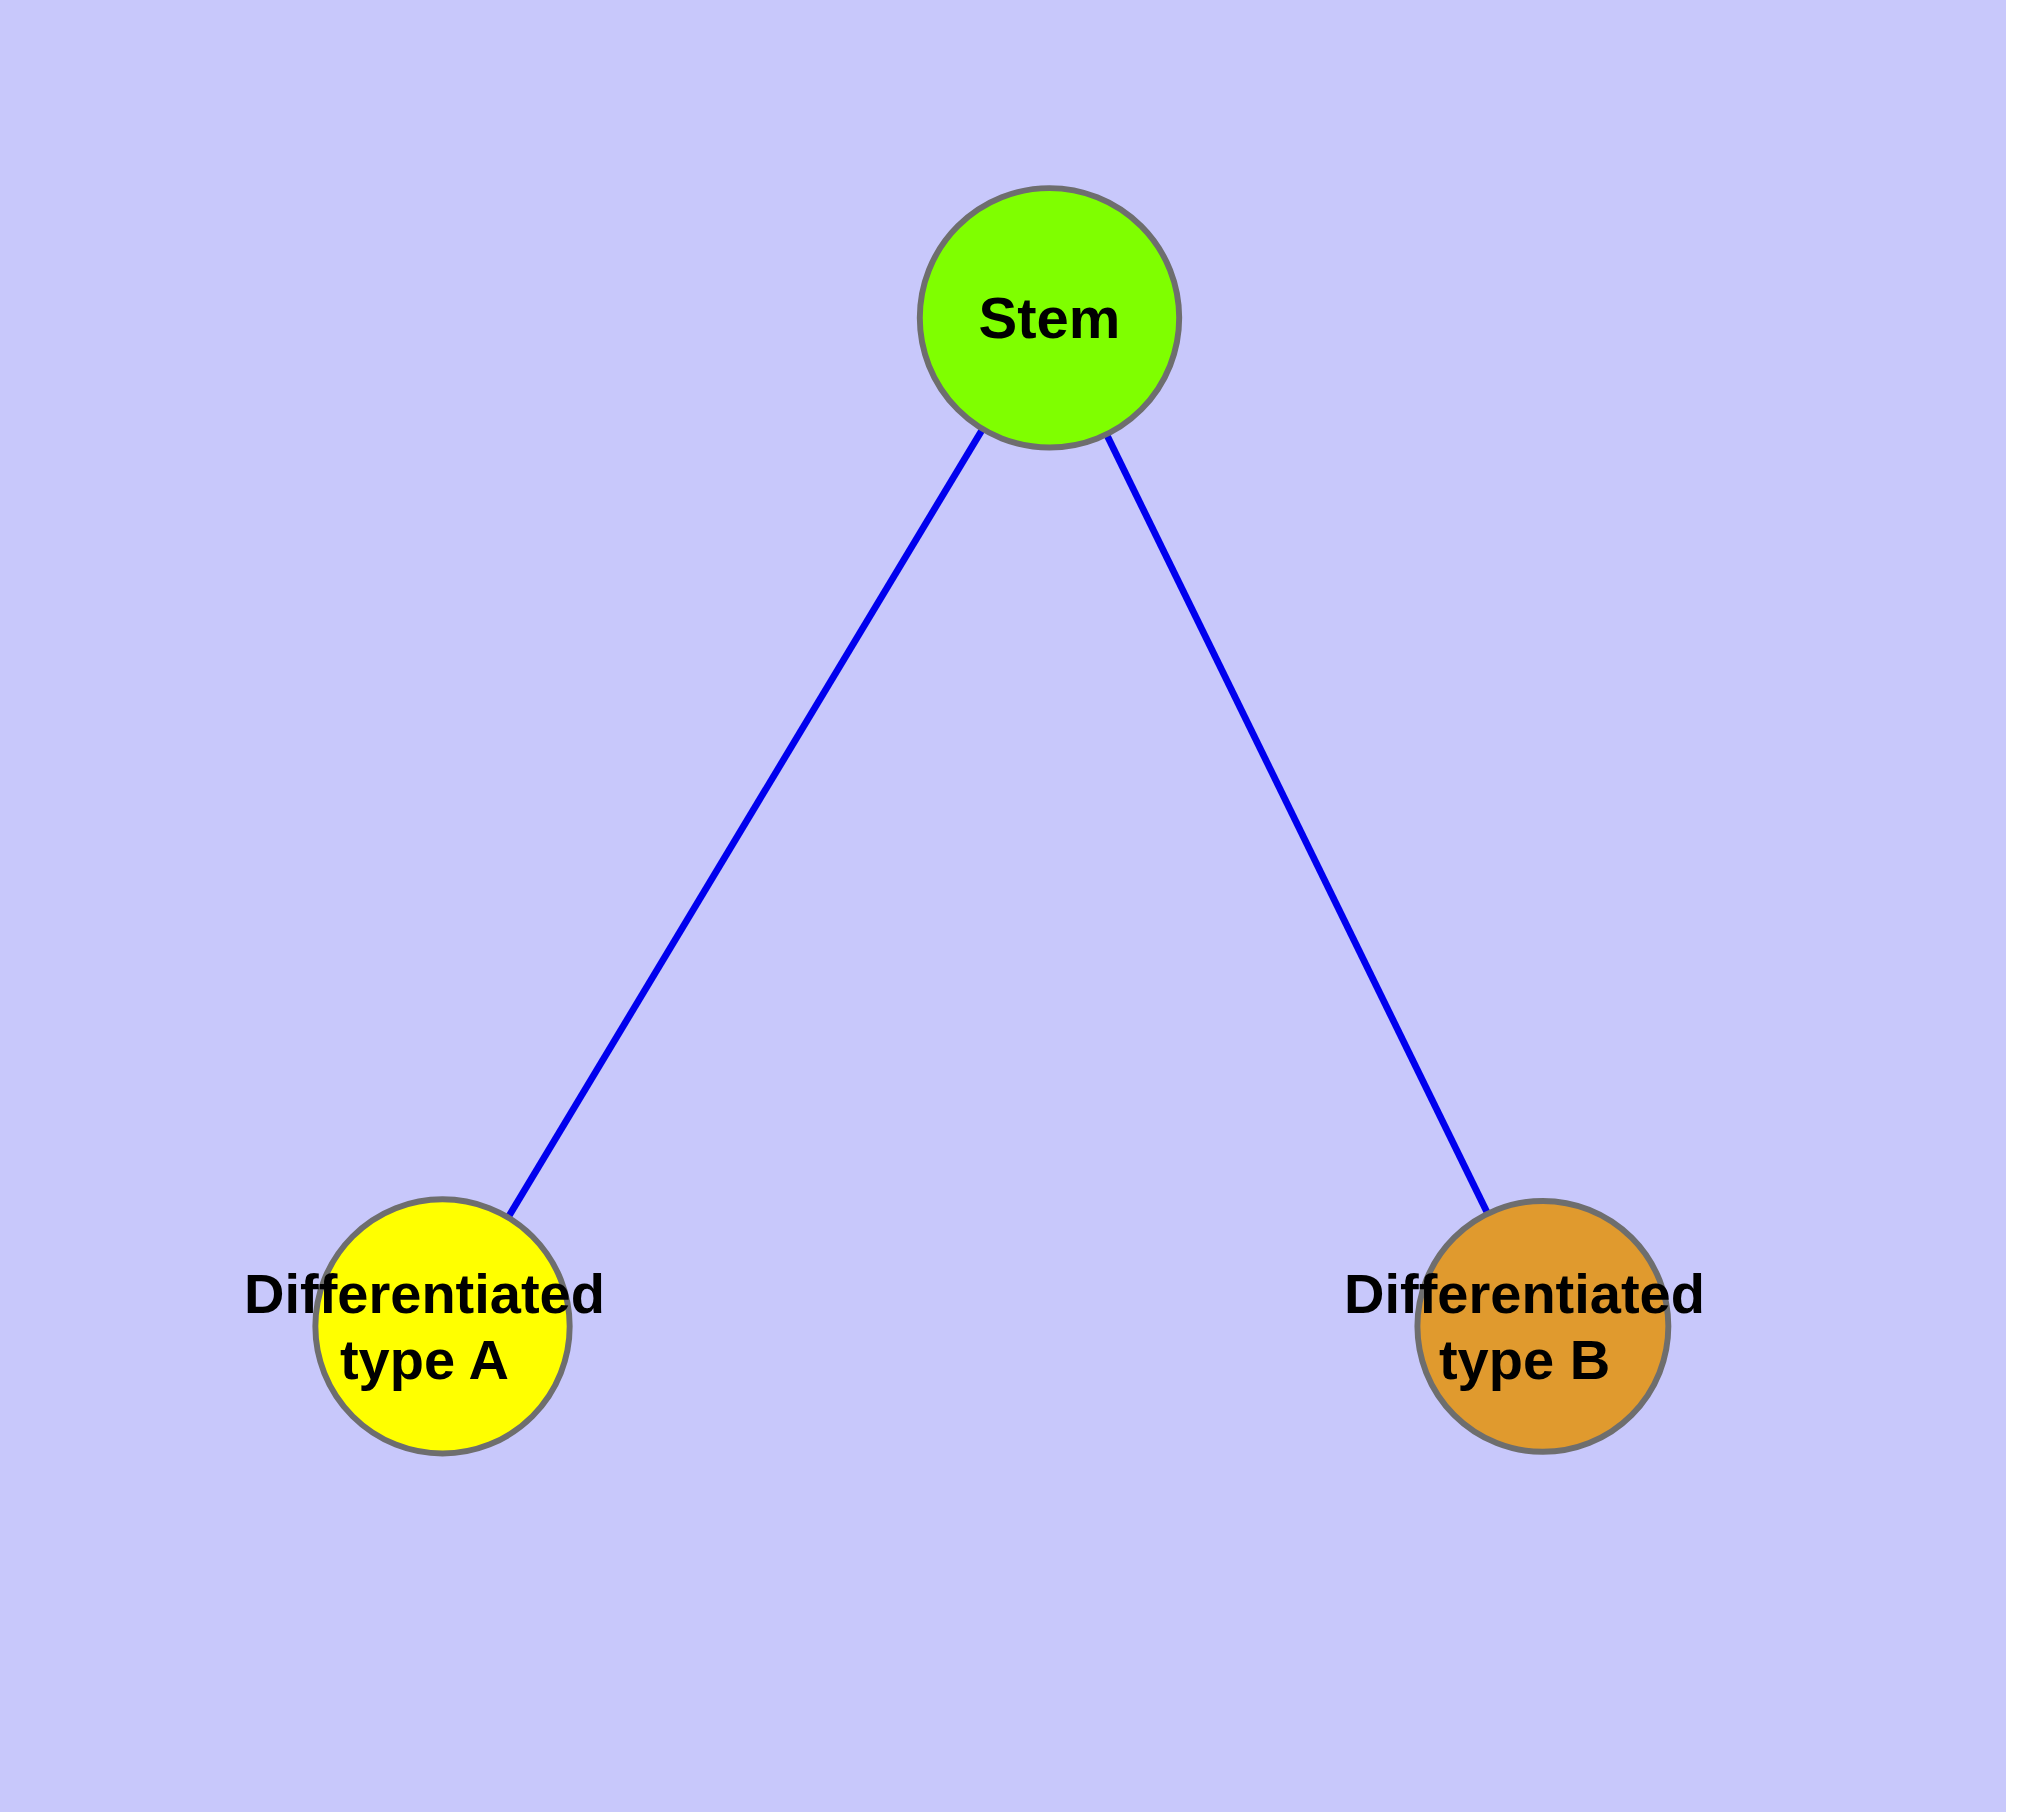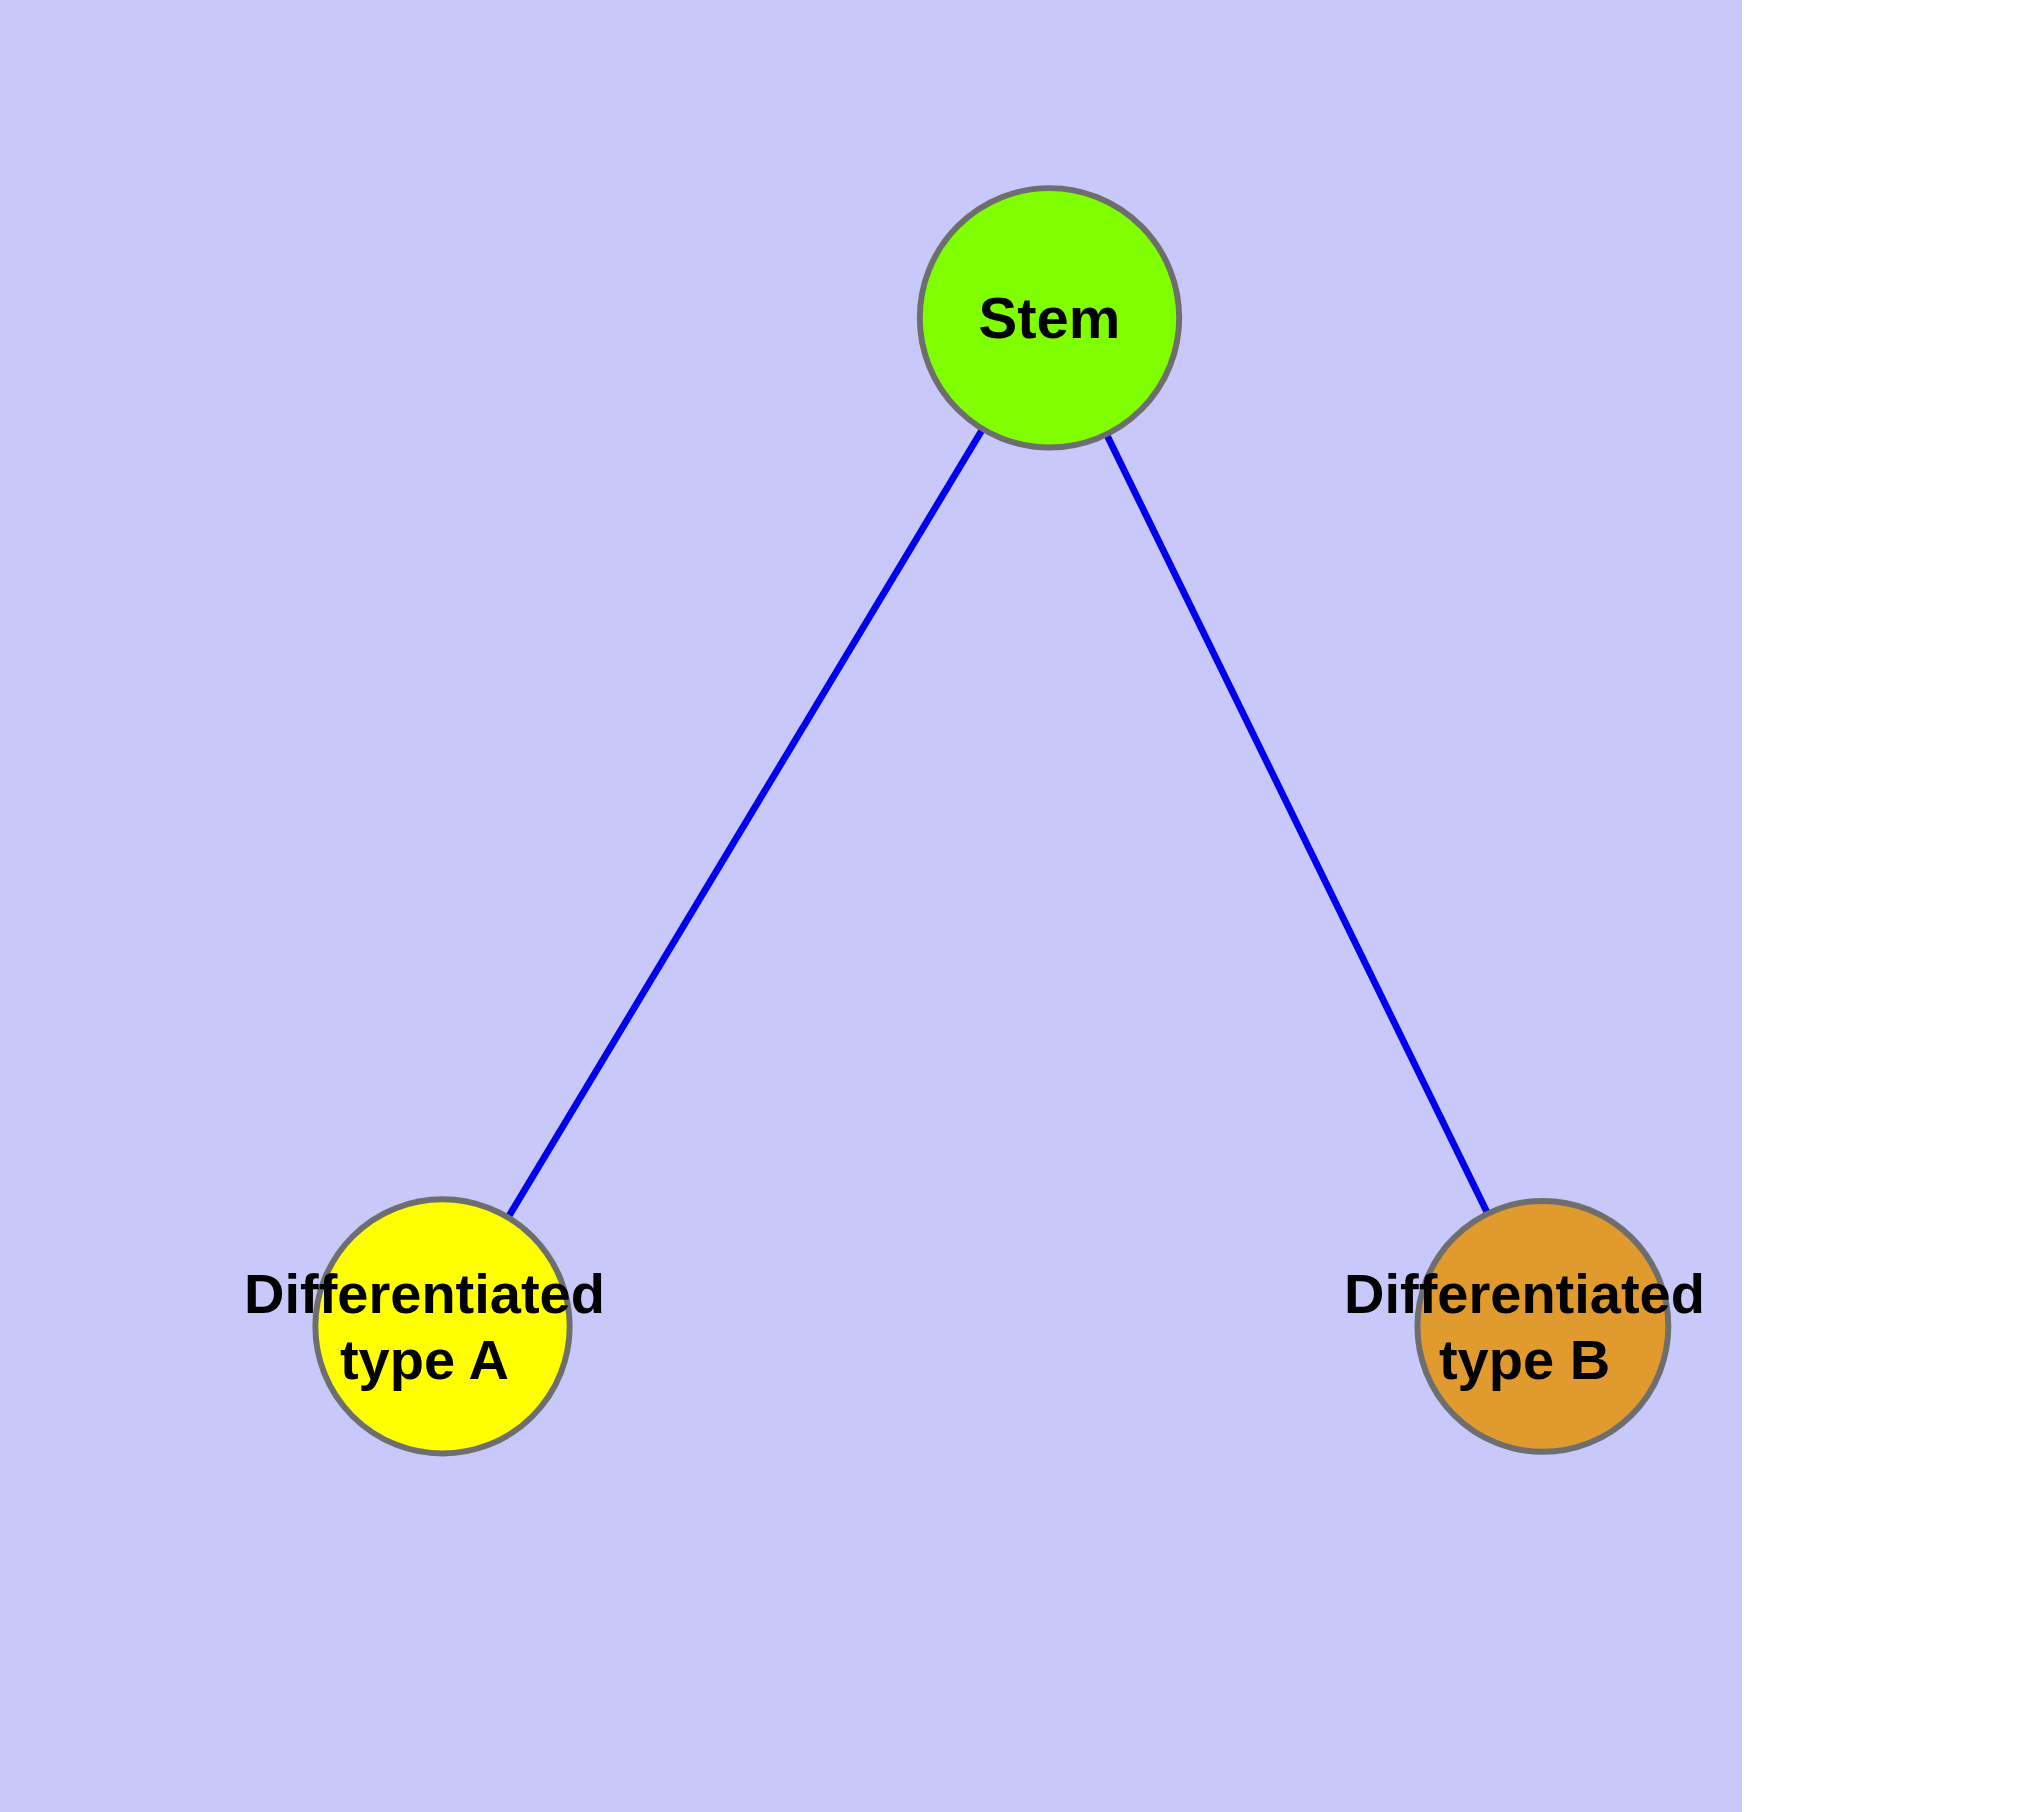--- a/index.html
+++ b/index.html
@@ -37,21 +37,21 @@
   .node-label.root {
     font-size: 58px;
   }
   .node-label.leaf {
     font-size: 56px;
   }
 </style>
 </head>
 <body>
 
-<div id="canvas" style="width: 1742px; height: 1812px;">
+<div id="canvas" style="width: 2006px; height: 1812px;">
 
   <svg id="graph-svg" viewBox="0 0 2384 2138" preserveAspectRatio="none" xmlns="http://www.w3.org/2000/svg">
     <rect id="bg-rect" x="0" y="0" width="2384" height="2138" fill="#c8c8fb"></rect>
     <g id="edge-layer">
         <line x1="1158.6046444162039" y1="506.95596807921413" x2="599.8486928126831" y2="1435.6146027275238" stroke="#0000ee" stroke-width="8" stroke-linecap="butt"></line>
         <line x1="1305.6592100278342" y1="513.3409964486646" x2="1754.5375175704721" y2="1431.1505943451232" stroke="#0000ee" stroke-width="8" stroke-linecap="butt"></line>
       </g>
     <g id="node-layer">
         <circle cx="1238" cy="375" r="153" fill="#7fff00" stroke="#6e6e6e" stroke-width="7"></circle>
         <circle cx="522" cy="1565" r="150" fill="#ffff00" stroke="#6e6e6e" stroke-width="7"></circle>

